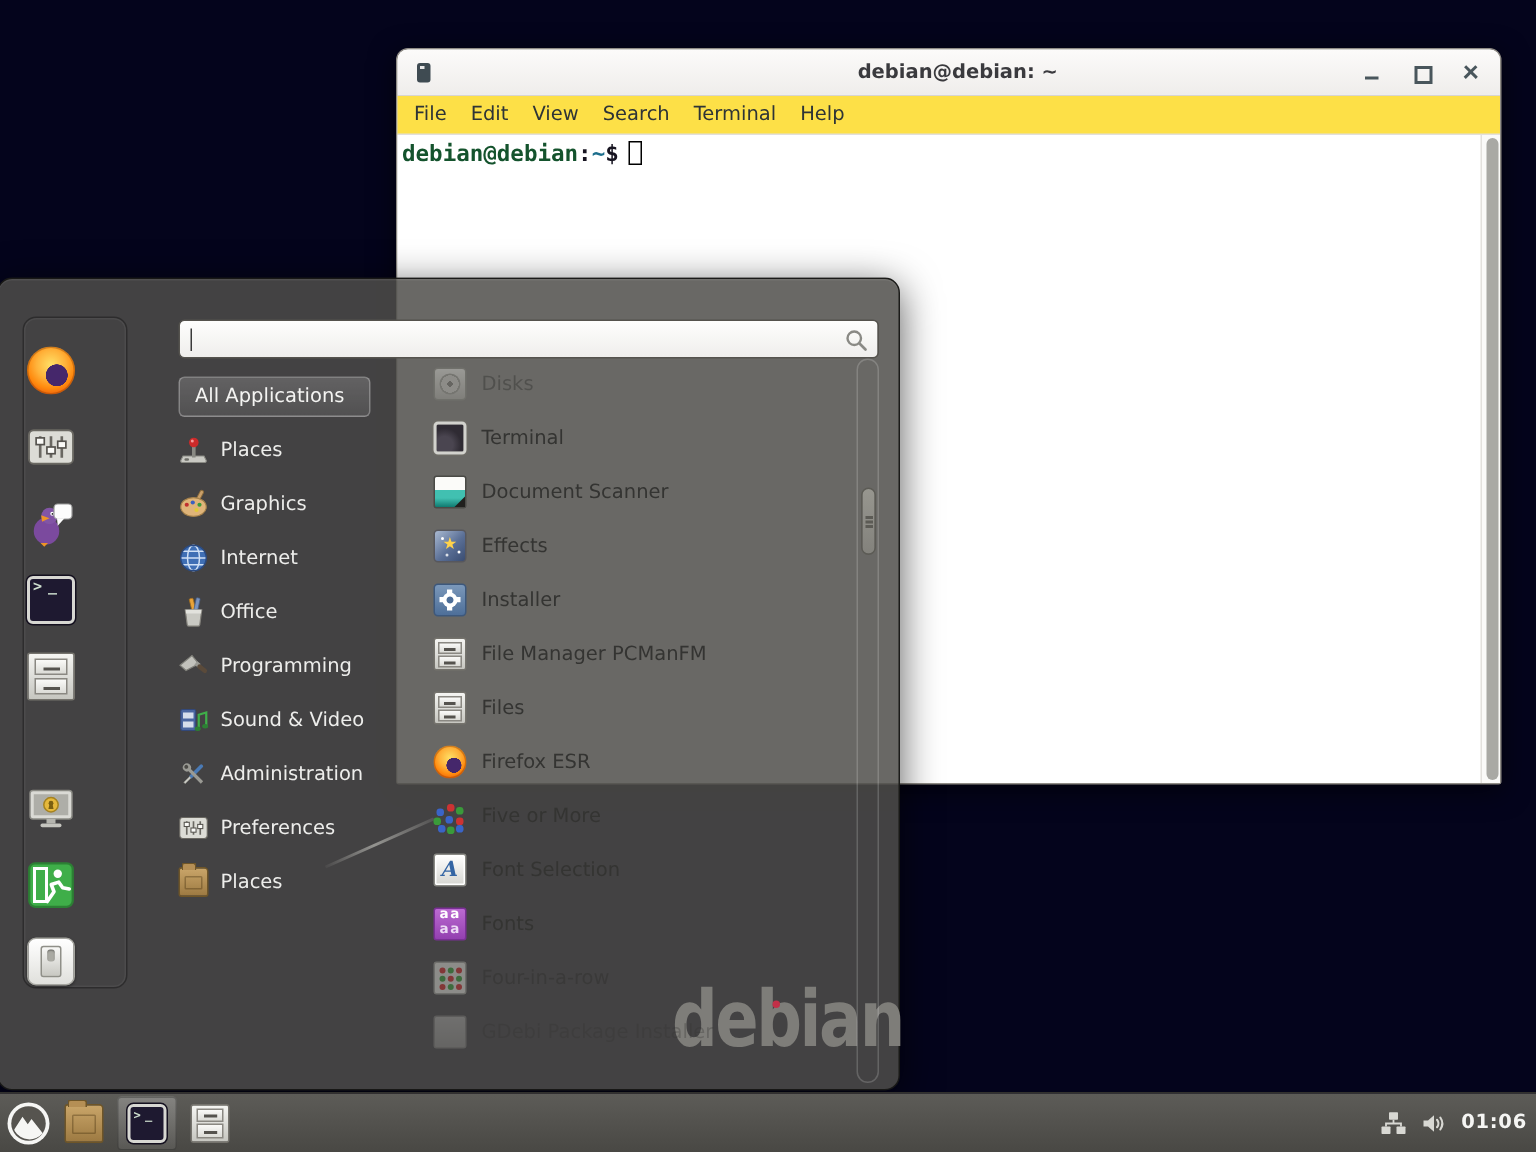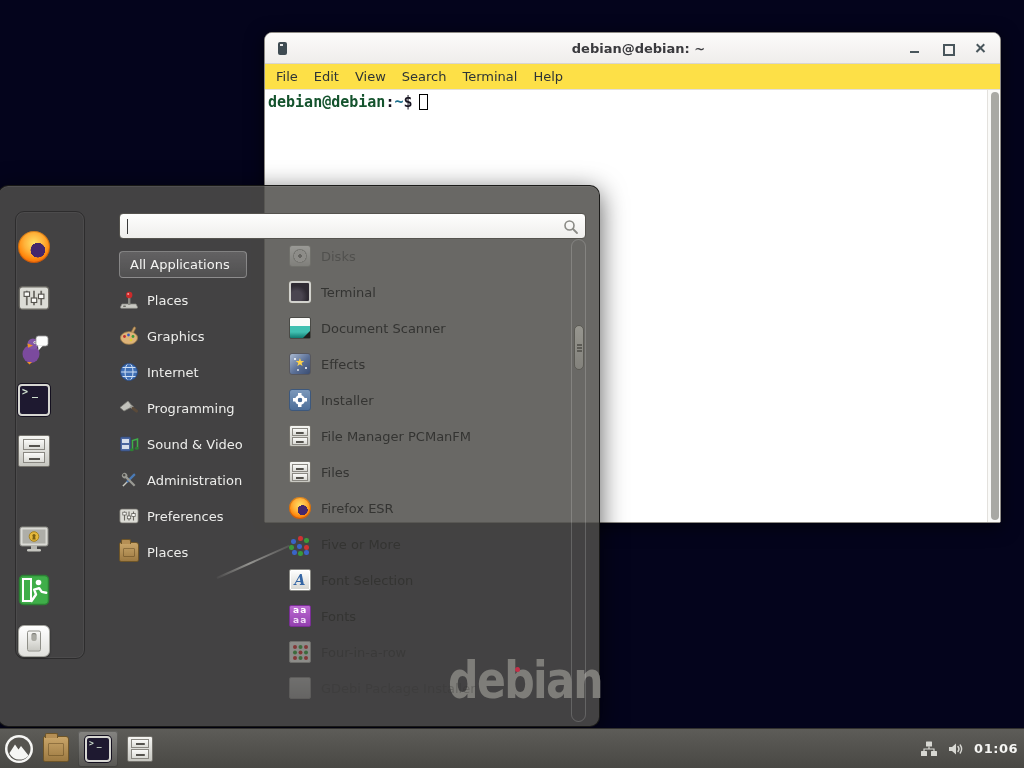--- a/index.html
+++ b/index.html
@@ -288,20 +288,29 @@
         <svg class="icn s20" viewBox="0 0 20 20">
           <circle cx="10" cy="10" r="8.5" fill="#3f6fb5"></circle>
           <ellipse cx="10" cy="10" rx="4" ry="8.5" fill="none" stroke="#cfe0f5" stroke-width="1"></ellipse>
           <path d="M1.5 10 h17 M3 5.5 h14 M3 14.5 h14" stroke="#cfe0f5" stroke-width="1" fill="none"></path>
           <circle cx="10" cy="10" r="8.5" fill="none" stroke="#2a4a80" stroke-width="1"></circle>
         </svg>
         <span class="lbl">Internet</span>
       </div>
       <div class="cat-row">
         <svg class="icn s20" viewBox="0 0 20 20">
+          <rect x="8" y="1" width="2.6" height="8.5" rx="0.6" transform="rotate(-14 9 5)" fill="#e8a33a" stroke="#a5701f" stroke-width="0.5"></rect>
+          <rect x="11" y="0.5" width="2.6" height="9" rx="0.6" transform="rotate(12 12 5)" fill="#7a93bd" stroke="#46618c" stroke-width="0.5"></rect>
+          <path d="M4.5 8.5 h11 l-1.3 10 a1 1 0 0 1 -1 0.9 h-6.4 a1 1 0 0 1 -1 -0.9 z" fill="#c9c9c3" stroke="#83817b" stroke-width="0.8"></path>
+          <path d="M4.7 8.5 h10.6 l-0.3 2.5 h-10 z" fill="#e2e2dd"></path>
+        </svg>
+        <span class="lbl">Office</span>
+      </div>
+      <div class="cat-row">
+        <svg class="icn s20" viewBox="0 0 20 20">
           <polygon points="1,9.5 9,3 13.5,8.5 5,13" fill="#c2c2bc" stroke="#80807a" stroke-width="0.8"></polygon>
           <rect x="11.2" y="7.4" width="3" height="3" transform="rotate(38 12.7 8.9)" fill="#9a9a94"></rect>
           <rect x="12.6" y="8.6" width="7.5" height="3" rx="1.5" transform="rotate(38 13.6 10.1)" fill="#5a4a3a"></rect>
         </svg>
         <span class="lbl">Programming</span>
       </div>
       <div class="cat-row">
         <svg class="icn s20" viewBox="0 0 20 20">
           <rect x="1.5" y="3" width="10" height="14" rx="1.2" fill="#4a66a0" stroke="#32487a" stroke-width="0.7"></rect>
           <rect x="3" y="5" width="7" height="4" fill="#d5ddeb"></rect>

